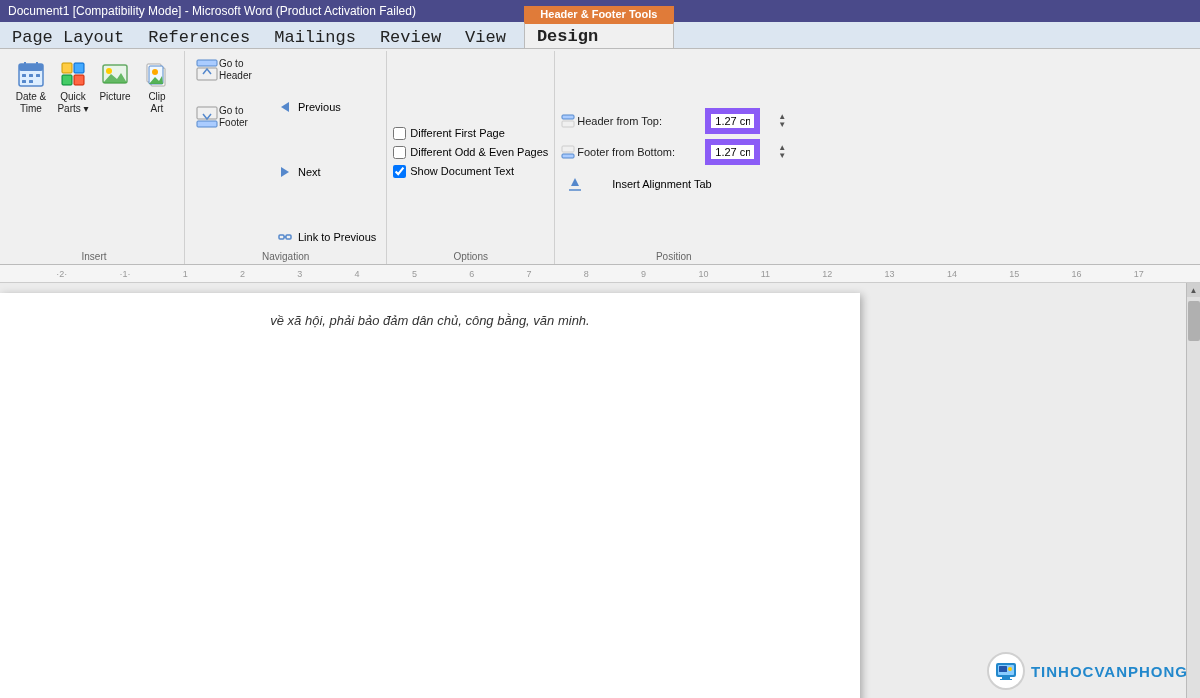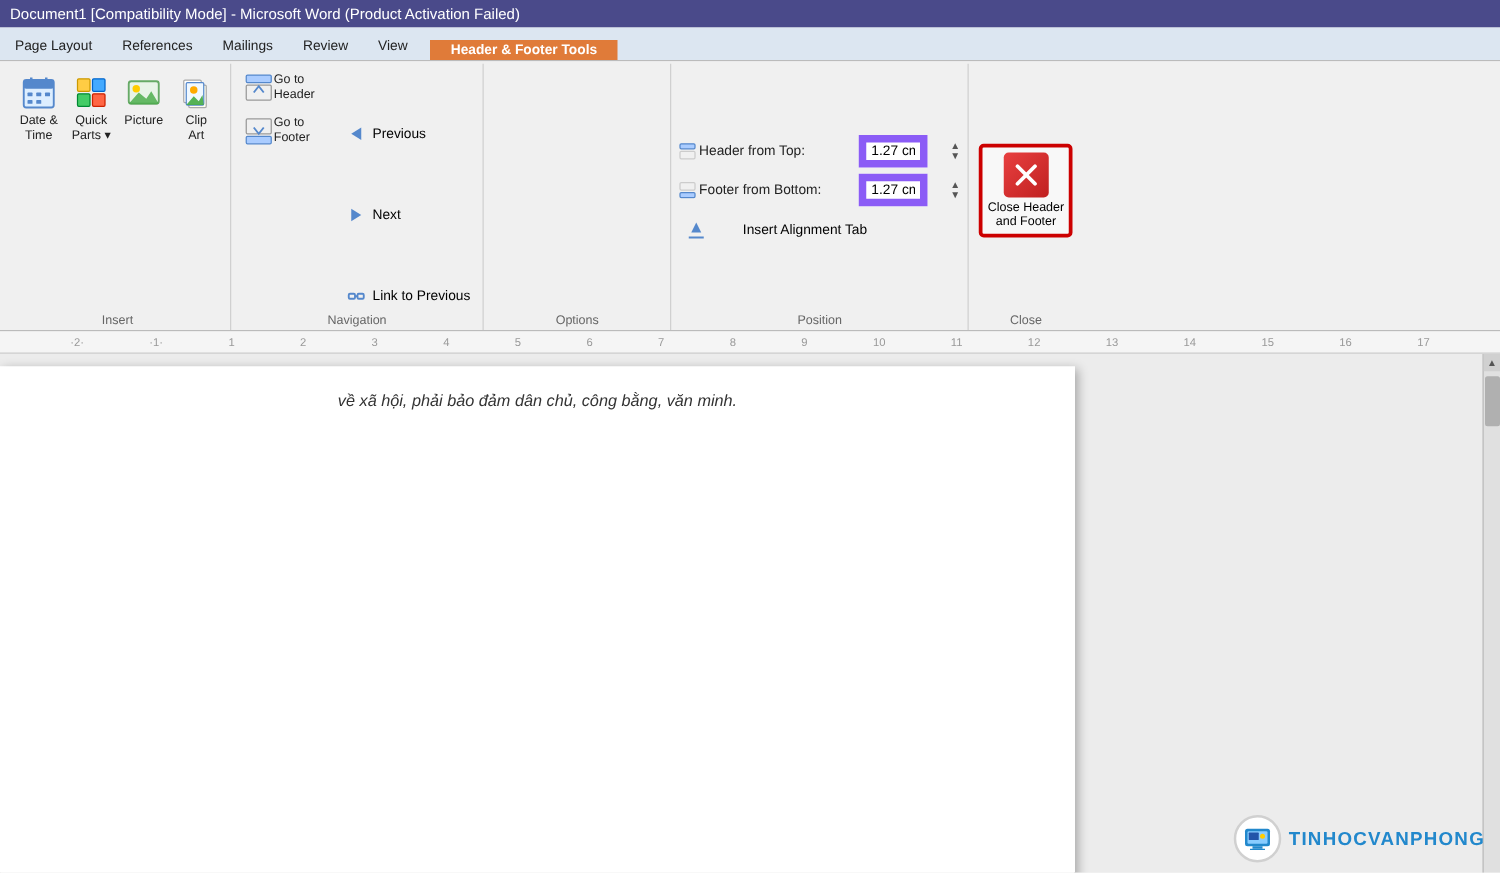--- a/index.html
+++ b/index.html
@@ -324,26 +324,27 @@
     .all-tabs-row {
       display: flex;
       align-items: flex-end;
       background: #dce6f1;
       height: 26px;
       border-bottom: 2px solid #bbb;
     }
 
     .tab-item {
       padding: 2px 12px;
-      font-size: 11px;
+      font-size: 17px;
       cursor: pointer;
       height: 22px;
       display: flex;
       align-items: center;
       color: #222;
+      font-family: Liberation Mono, monospace;
     }
     .tab-item.design-active {
       background: #f0f0f0;
       font-weight: bold;
       height: 26px;
       border-top: 2px solid #e07b39;
       border-left: 1px solid #bbb;
       border-right: 1px solid #bbb;
     }
 
@@ -362,20 +363,21 @@
 
     <div class="all-tabs-row" style="flex:1; border-bottom:none; background:transparent;">
       <div class="tab-item">Page Layout</div>
       <div class="tab-item">References</div>
       <div class="tab-item">Mailings</div>
       <div class="tab-item">Review</div>
       <div class="tab-item">View</div>
 
       <div style="display:flex; flex-direction:column; margin-left:6px;justify-content:flex-end;">
         <div class="contextual-header">Header &amp; Footer Tools</div>
+        <div class="tab-item design-active">Design</div>
       </div>
     </div>
   </div>
 </div>
 
 <div class="ribbon-content">
 
   <div class="ribbon-group">
     <div class="group-items">
 
@@ -431,21 +433,21 @@
         </div>
         <div class="btn-label">Clip<br>Art</div>
       </div>
     </div>
     <div class="group-label">Insert</div>
   </div>
 
   <div class="ribbon-group" style="min-width:180px;">
     <div class="group-items" style="gap:6px;">
 
-      <div style="display:flex; flex-direction:column; gap:6px; margin-right:4px;">
+      <div style="display:flex; flex-direction:column; gap:18px; margin-right:4px;">
         <div class="ribbon-btn" style="flex-direction:row; min-width:70px; padding:2px 4px;">
           <div class="btn-icon" style="width:24px; height:24px; font-size:16px;">
             <svg width="22" height="22" viewBox="0 0 22 22">
               <rect x="1" y="1" width="20" height="6" rx="1" fill="#aaccff" stroke="#5588cc" stroke-width="1"></rect>
               <rect x="1" y="9" width="20" height="12" rx="1" fill="#f0f0f0" stroke="#999" stroke-width="1"></rect>
               <path d="M7 15 L11 10 L15 15" fill="none" stroke="#5588cc" stroke-width="1.5"></path>
             </svg>
           </div>
           <div class="btn-label" style="font-size:10px; text-align:left;">Go to<br>Header</div>
         </div>
@@ -487,20 +489,34 @@
             </svg>
           </div>
           <span>Link to Previous</span>
         </div>
       </div>
     </div>
     <div class="group-label">Navigation</div>
   </div>
 
   <div class="ribbon-group" style="min-width:150px;">
+    <div class="group-items" style="flex-direction:column; justify-content:center; gap:2px;">
+      <label class="check-item">
+        <input type="checkbox" style="">
+        <span>Different First Page</span>
+      </label>
+      <label class="check-item">
+        <input type="checkbox" style="">
+        <span>Different Odd &amp; Even Pages</span>
+      </label>
+      <label class="check-item">
+        <input type="checkbox" checked="" style="">
+        <span>Show Document Text</span>
+      </label>
+    </div>
     <div class="group-label">Options</div>
   </div>
 
   <div class="ribbon-group" style="min-width:200px;">
     <div class="group-items" style="flex-direction:column; justify-content:center; gap:3px;">
       <div class="position-row">
         <div style="display:flex; align-items:center; gap:2px;">
           <svg width="14" height="14" viewBox="0 0 14 14">
             <rect x="1" y="1" width="12" height="4" rx="1" fill="#aaccff" stroke="#5588cc" stroke-width="1"></rect>
             <rect x="1" y="7" width="12" height="6" rx="1" fill="#f0f0f0" stroke="#ccc" stroke-width="1"></rect>
@@ -533,34 +549,20 @@
             <line x1="2" y1="14" x2="14" y2="14" stroke="#5588cc" stroke-width="1.5"></line>
             <polygon points="8,2 12,10 4,10" fill="#5588cc"></polygon>
           </svg>
         </div>
         <span>Insert Alignment Tab</span>
       </div>
     </div>
     <div class="group-label">Position</div>
   </div>
 
-  <div class="ribbon-group" style="min-width:90px; border-right:none;">
-    <div class="group-items" style="justify-content:center; align-items:center; flex:1;">
-      <div class="close-btn-container">
-        <div class="close-icon-red">
-          <svg width="24" height="24" viewBox="0 0 24 24">
-            <line x1="5" y1="5" x2="19" y2="19" stroke="white" stroke-width="3" stroke-linecap="round"></line>
-            <line x1="19" y1="5" x2="5" y2="19" stroke="white" stroke-width="3" stroke-linecap="round"></line>
-          </svg>
-        </div>
-        <div class="btn-label" style="text-align:center; margin-top:3px; font-size:10px;">Close Header<br>and Footer</div>
-      </div>
-    </div>
-    <div class="group-label">Close</div>
-  </div>
 
 </div>
 
 <div class="main-area">
 
   <div class="ruler">
     <div style="display:flex; width:100%; justify-content:space-around; font-size:9px; color:#999;">
       <span>·2·</span>
         <span>·1·</span>
         <span>1</span>

